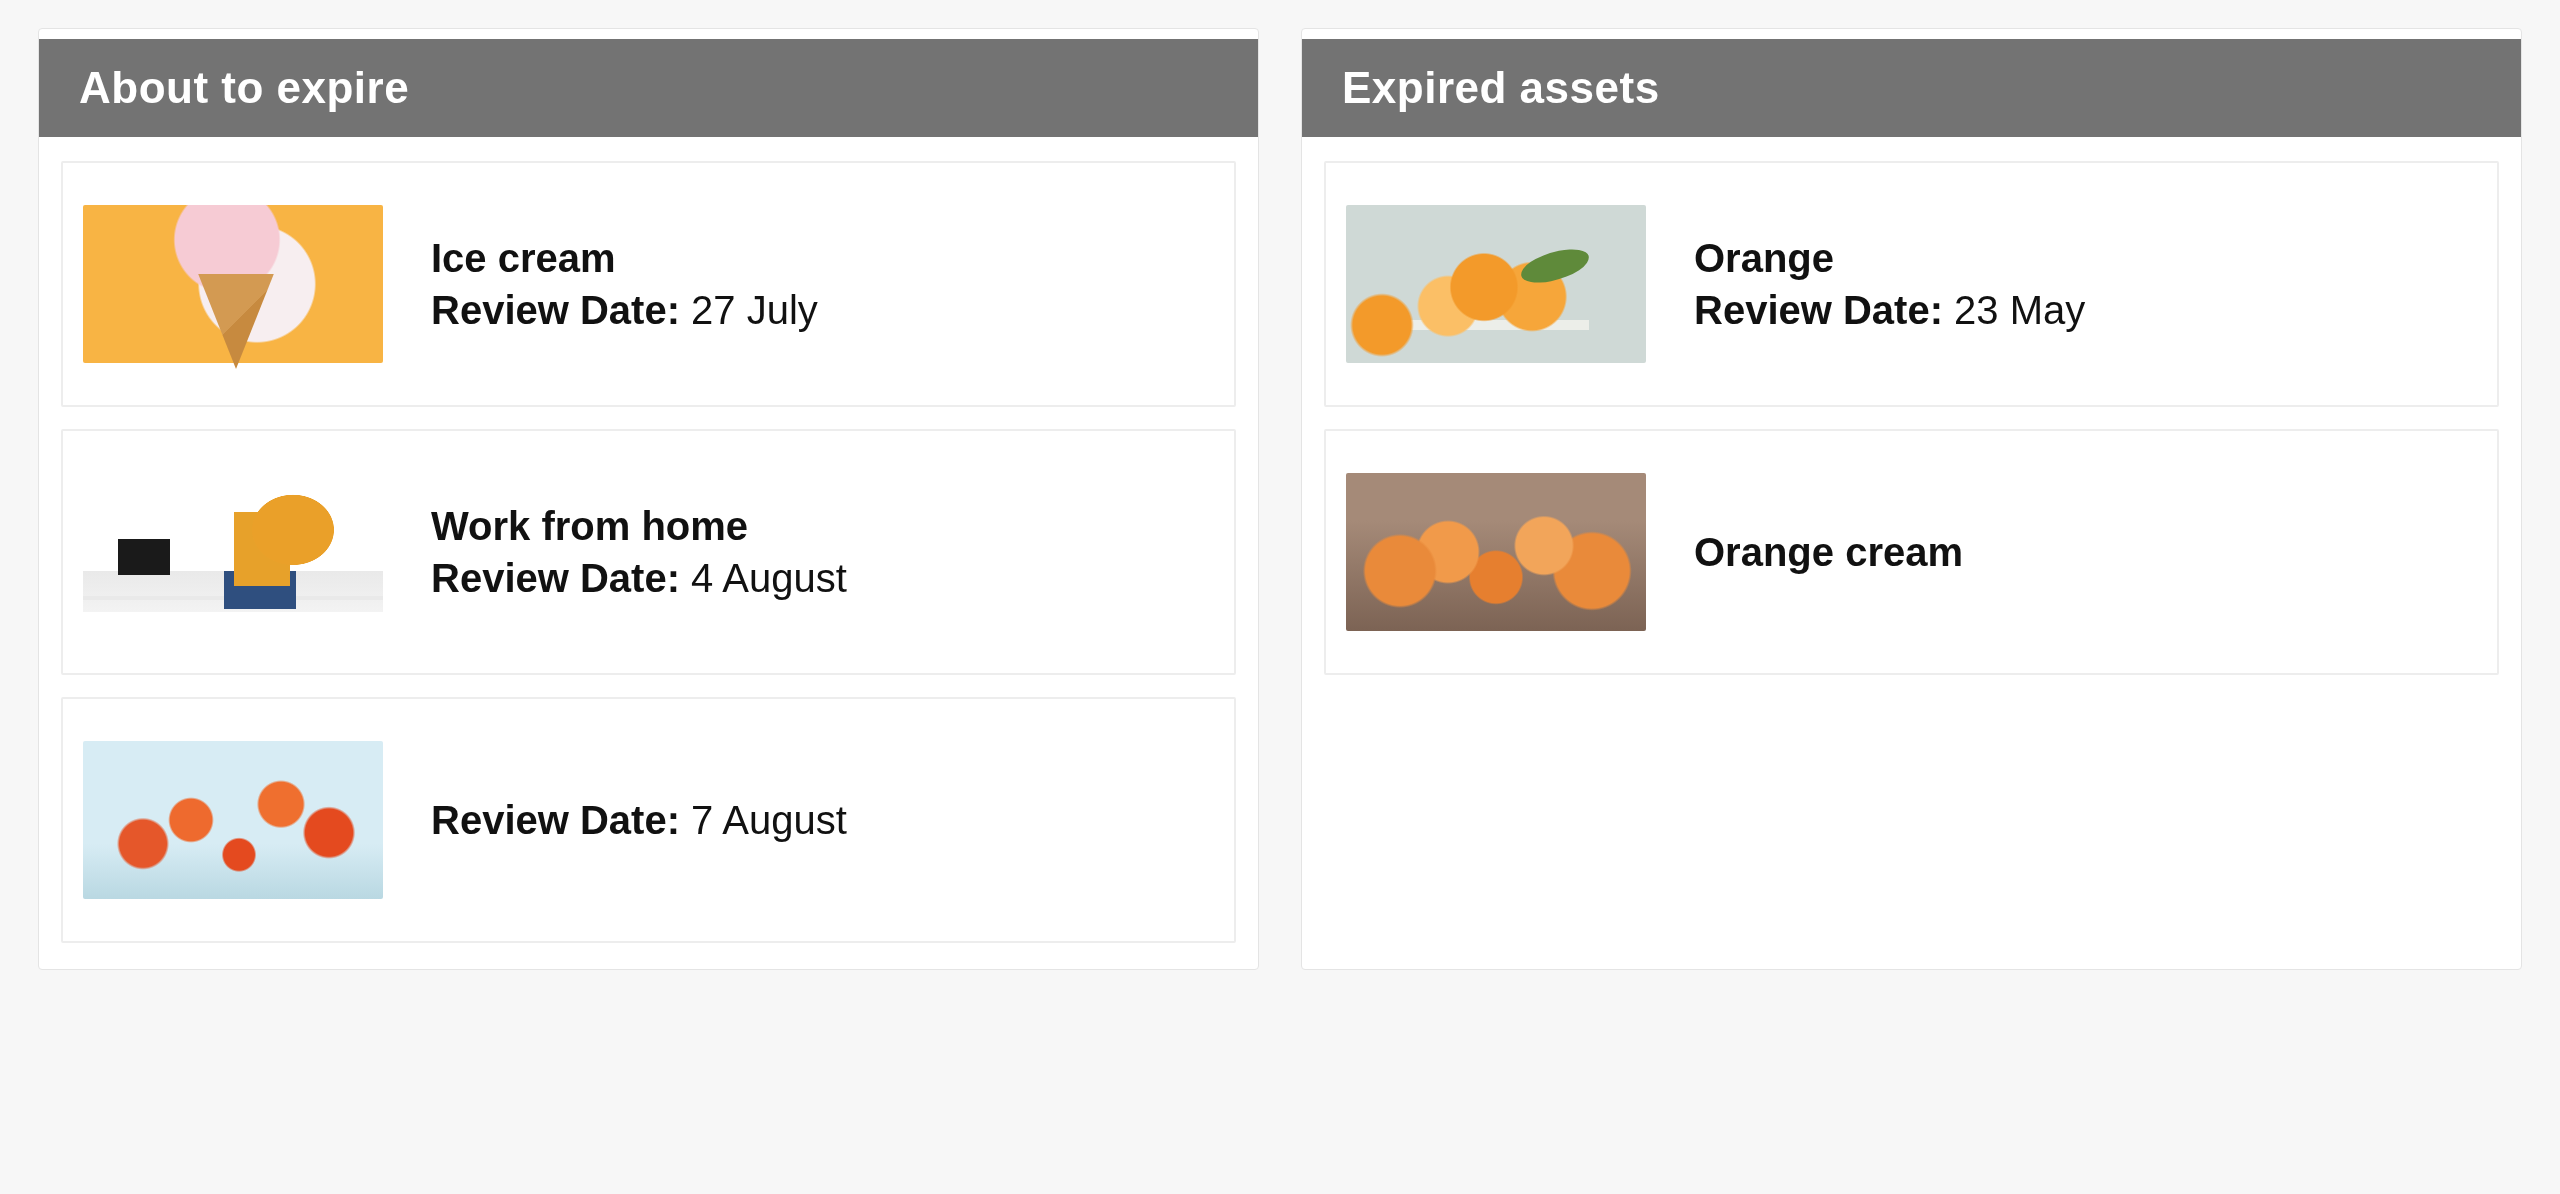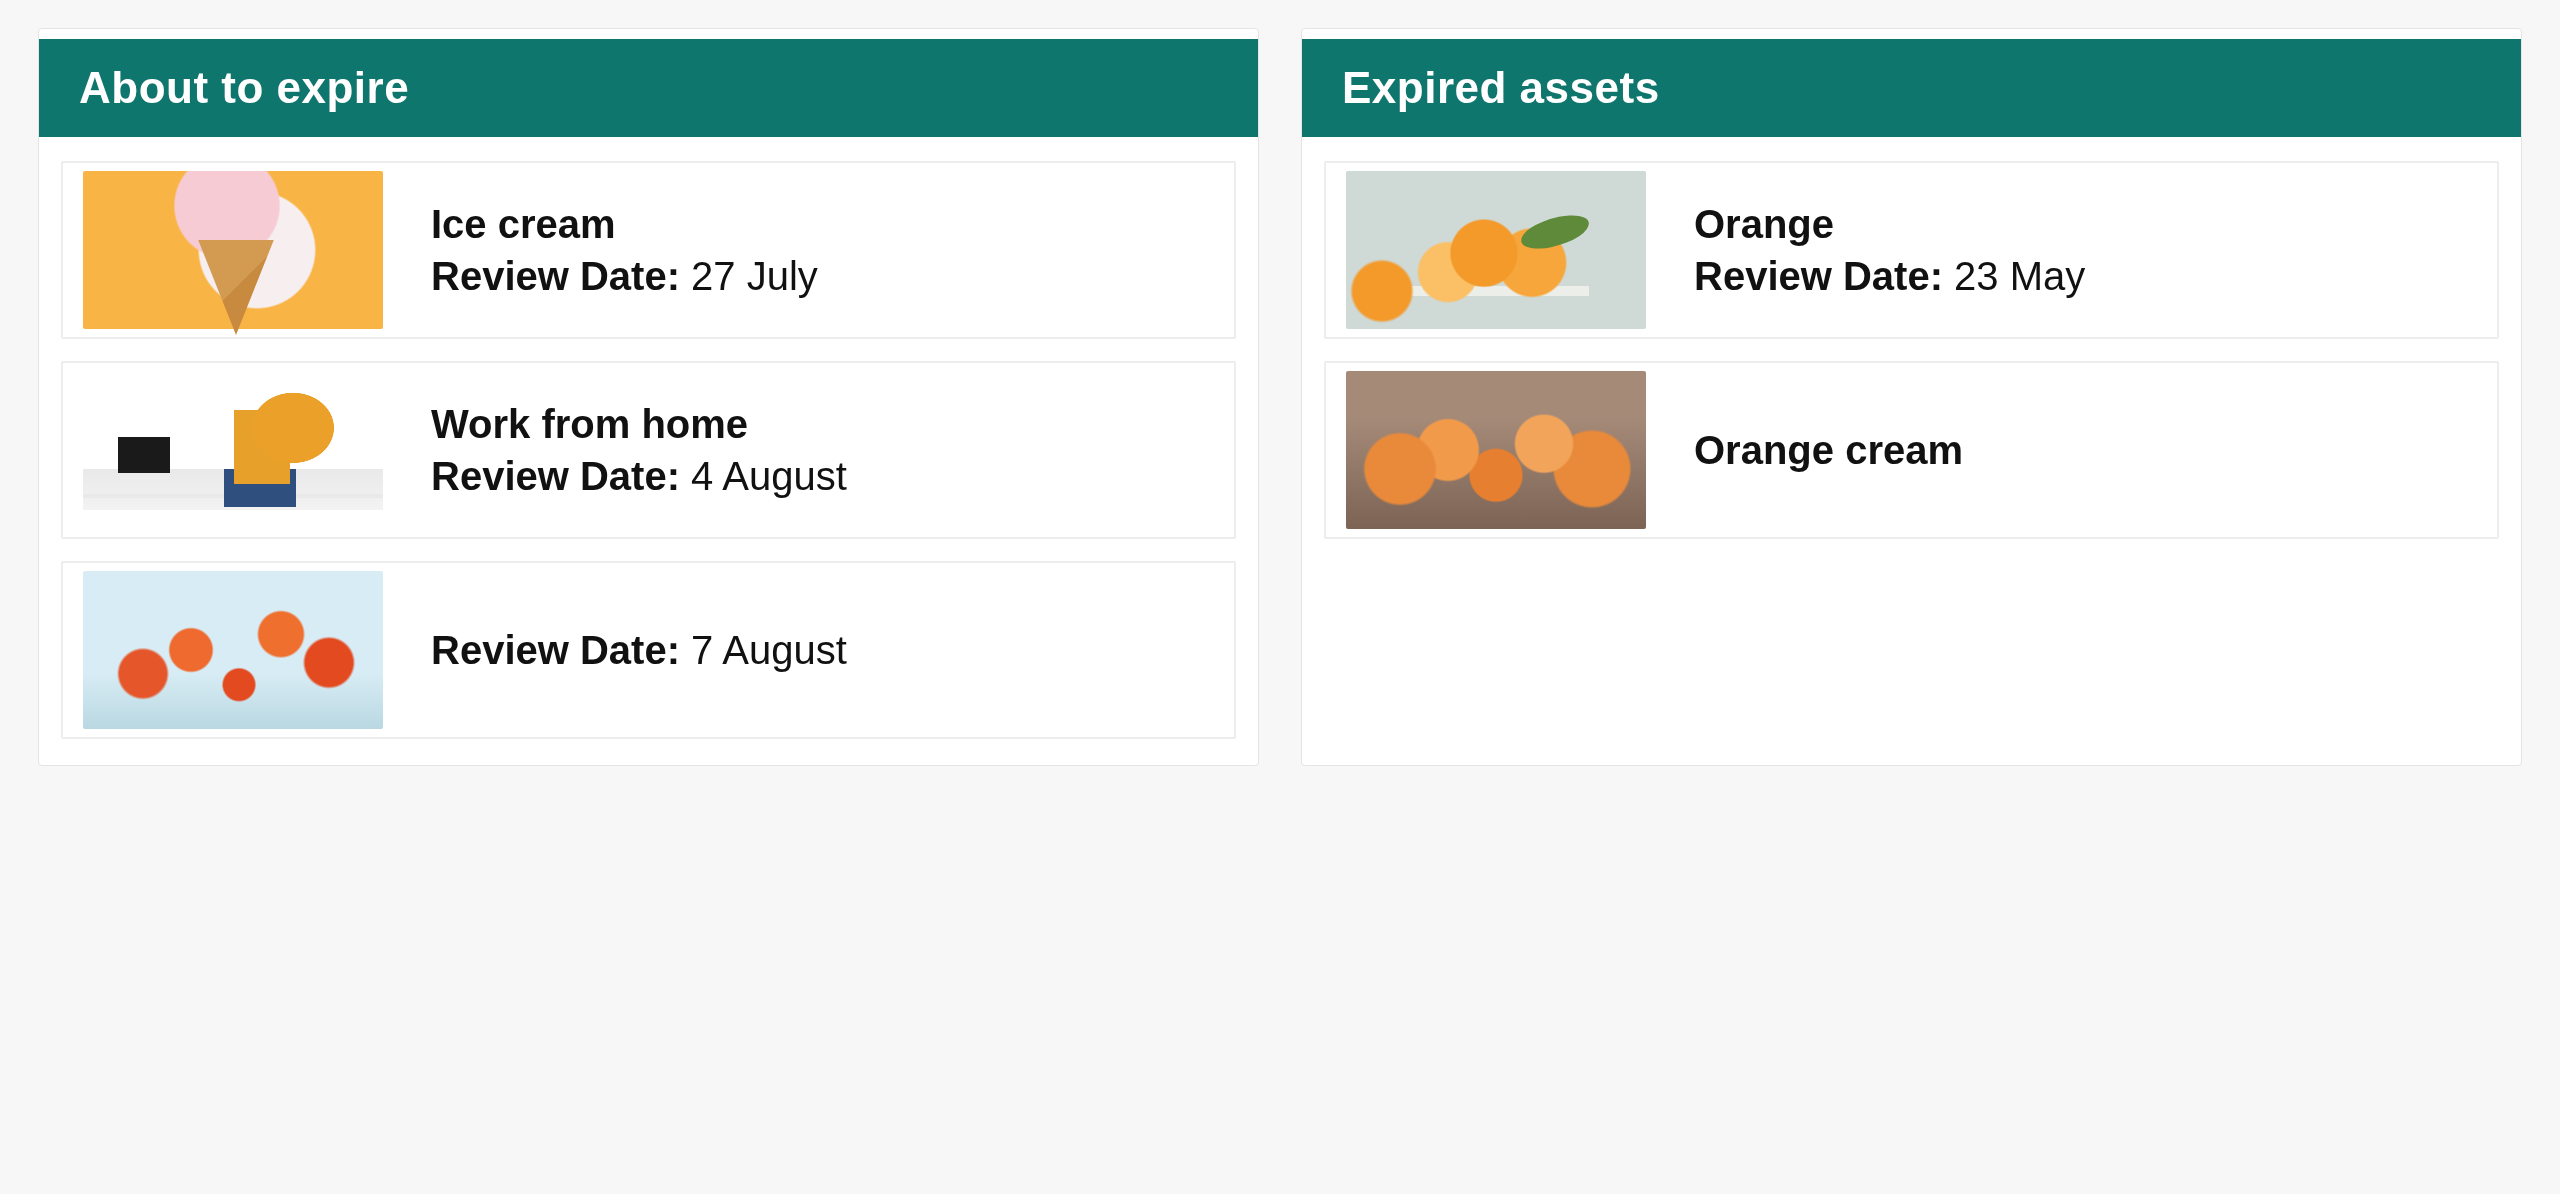--- a/index.html
+++ b/index.html
@@ -17,21 +17,21 @@
   .panel {
     flex: 1;
     background: #ffffff;
     border: 1px solid #e4e4e4;
     border-radius: 4px;
     overflow: hidden;
     display: flex;
     flex-direction: column;
   }
   .panel-header {
-    background: #0f766e;
+    background: #737373;
     color: #ffffff;
     font-weight: 700;
     font-size: 44px;
     letter-spacing: 0.5px;
     padding: 24px 40px;
     margin-top: 10px; 
   }
   .panel-body {
     padding: 24px 22px 26px 22px;
     display: flex;
@@ -39,21 +39,21 @@
     gap: 22px;
   }
   .card {
     display: flex;
     align-items: center;
     gap: 48px;
     background: #ffffff;
     border: 2px solid #ededed;
     border-radius: 2px;
     padding: 16px 20px;
-    height: 178px;
+    height: 246px;
   }
   .thumb {
     width: 300px;
     height: 158px;
     flex: 0 0 300px;
     border-radius: 2px;
     background: #ccc;
   }
   .card-text {
     font-size: 40px;

